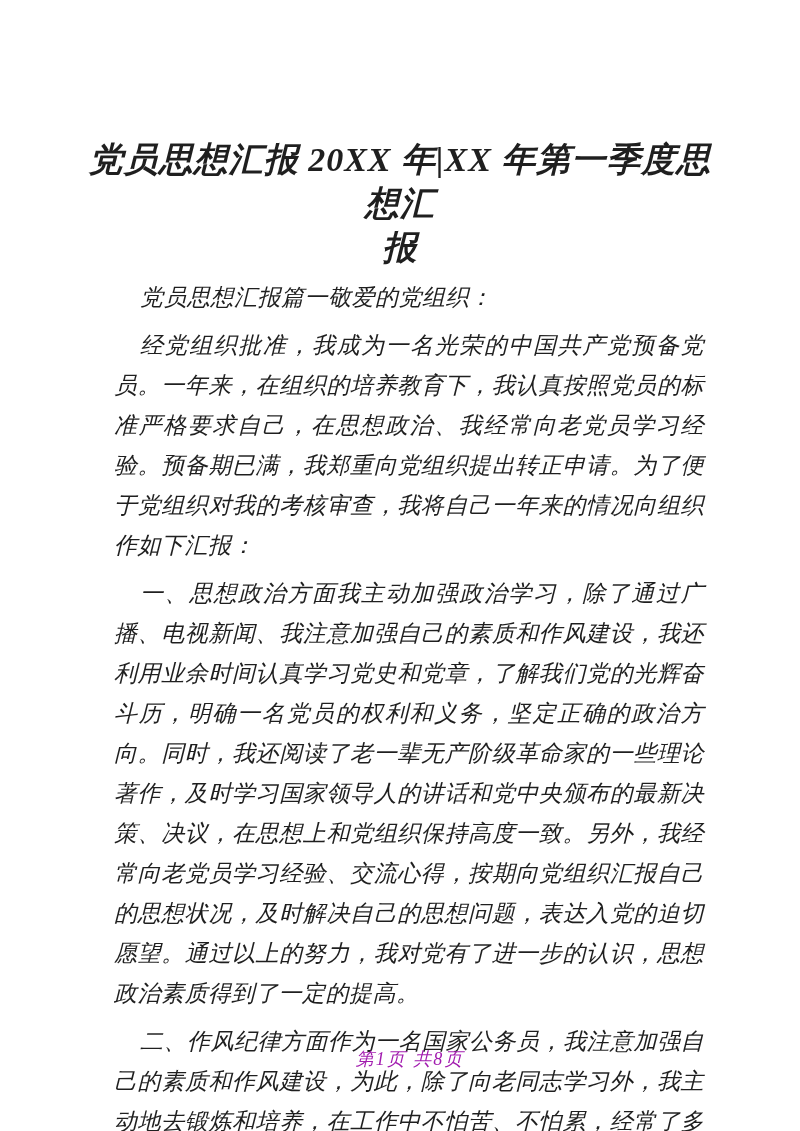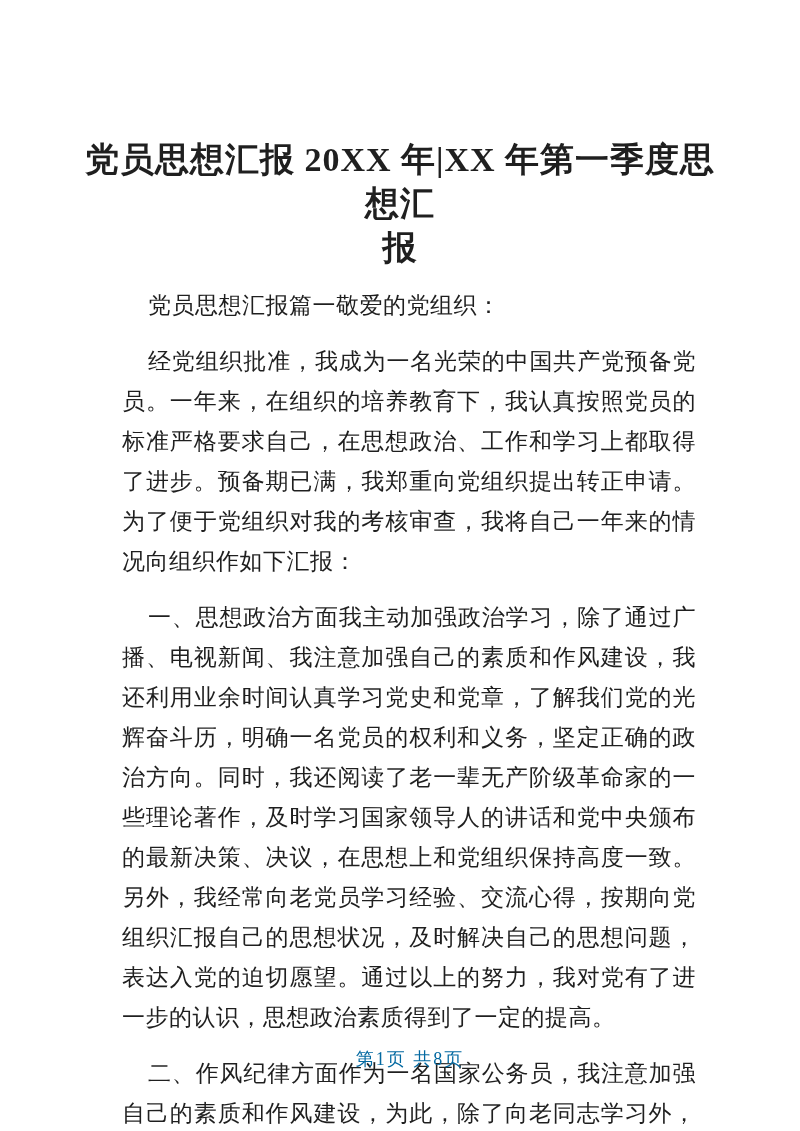--- a/index.html
+++ b/index.html
@@ -9,66 +9,67 @@
   }
   .page {
     position: relative;
     width: 800px;
     height: 1131px;
     background: #ffffff;
     color: #1f1f1f;
     font-family: "Liberation Serif", "DejaVu Serif", serif;
     overflow: hidden;
     box-sizing: border-box;
+    font-style: italic;
   }
   .doc-title {
     margin: 0;
     padding: 138px 78px 0 78px;
     text-align: center;
     font-size: 34px;
     font-weight: bold;
     line-height: 44px;
     letter-spacing: 1px;
   }
   .doc-body {
     margin-top: 4px;
     padding-left: 106px;
     padding-right: 88px;
     font-size: 23px;
     line-height: 40px;
     text-align: justify;
     letter-spacing: 0.5px;
   }
   .doc-body p {
-    margin: 16px;
+    margin: 8px;
     padding: 0;
     text-indent: 26px;
   }
   .page-footer {
     position: absolute;
     left: 0;
     right: 0;
     bottom: 60px;
     text-align: center;
     padding-left: 20px;
     font-size: 18px;
     letter-spacing: 2px;
-    color: #0369a1;
+    color: #a21caf;
   }
 </style>
 </head>
 <body>
 
 <div class="page">
 
   <h1 class="doc-title"><span>党员思想汇报 20XX 年|XX 年第一季度思想汇</span><br><span>报</span></h1>
 
   <div class="doc-body">
     <p>党员思想汇报篇一敬爱的党组织：</p>
-    <p>经党组织批准，我成为一名光荣的中国共产党预备党员。一年来，在组织的培养教育下，我认真按照党员的标准严格要求自己，在思想政治、工作和学习上都取得了进步。预备期已满，我郑重向党组织提出转正申请。为了便于党组织对我的考核审查，我将自己一年来的情况向组织作如下汇报：</p>
+    <p>经党组织批准，我成为一名光荣的中国共产党预备党员。一年来，在组织的培养教育下，我认真按照党员的标准严格要求自己，在思想政治、我经常向老党员学习经验。预备期已满，我郑重向党组织提出转正申请。为了便于党组织对我的考核审查，我将自己一年来的情况向组织作如下汇报：</p>
     <p>一、思想政治方面我主动加强政治学习，除了通过广播、电视新闻、我注意加强自己的素质和作风建设，我还利用业余时间认真学习党史和党章，了解我们党的光辉奋斗历，明确一名党员的权利和义务，坚定正确的政治方向。同时，我还阅读了老一辈无产阶级革命家的一些理论著作，及时学习国家领导人的讲话和党中央颁布的最新决策、决议，在思想上和党组织保持高度一致。另外，我经常向老党员学习经验、交流心得，按期向党组织汇报自己的思想状况，及时解决自己的思想问题，表达入党的迫切愿望。通过以上的努力，我对党有了进一步的认识，思想政治素质得到了一定的提高。</p>
     <p>二、作风纪律方面作为一名国家公务员，我注意加强自己的素质和作风建设，为此，除了向老同志学习外，我主动地去锻炼和培养，在工作中不怕苦、不怕累，经常了多种考验。日常生活</p>
   </div>
 
   <div class="page-footer">
     <span>第1页 共8页</span>
   </div>
 
 </div>
 

